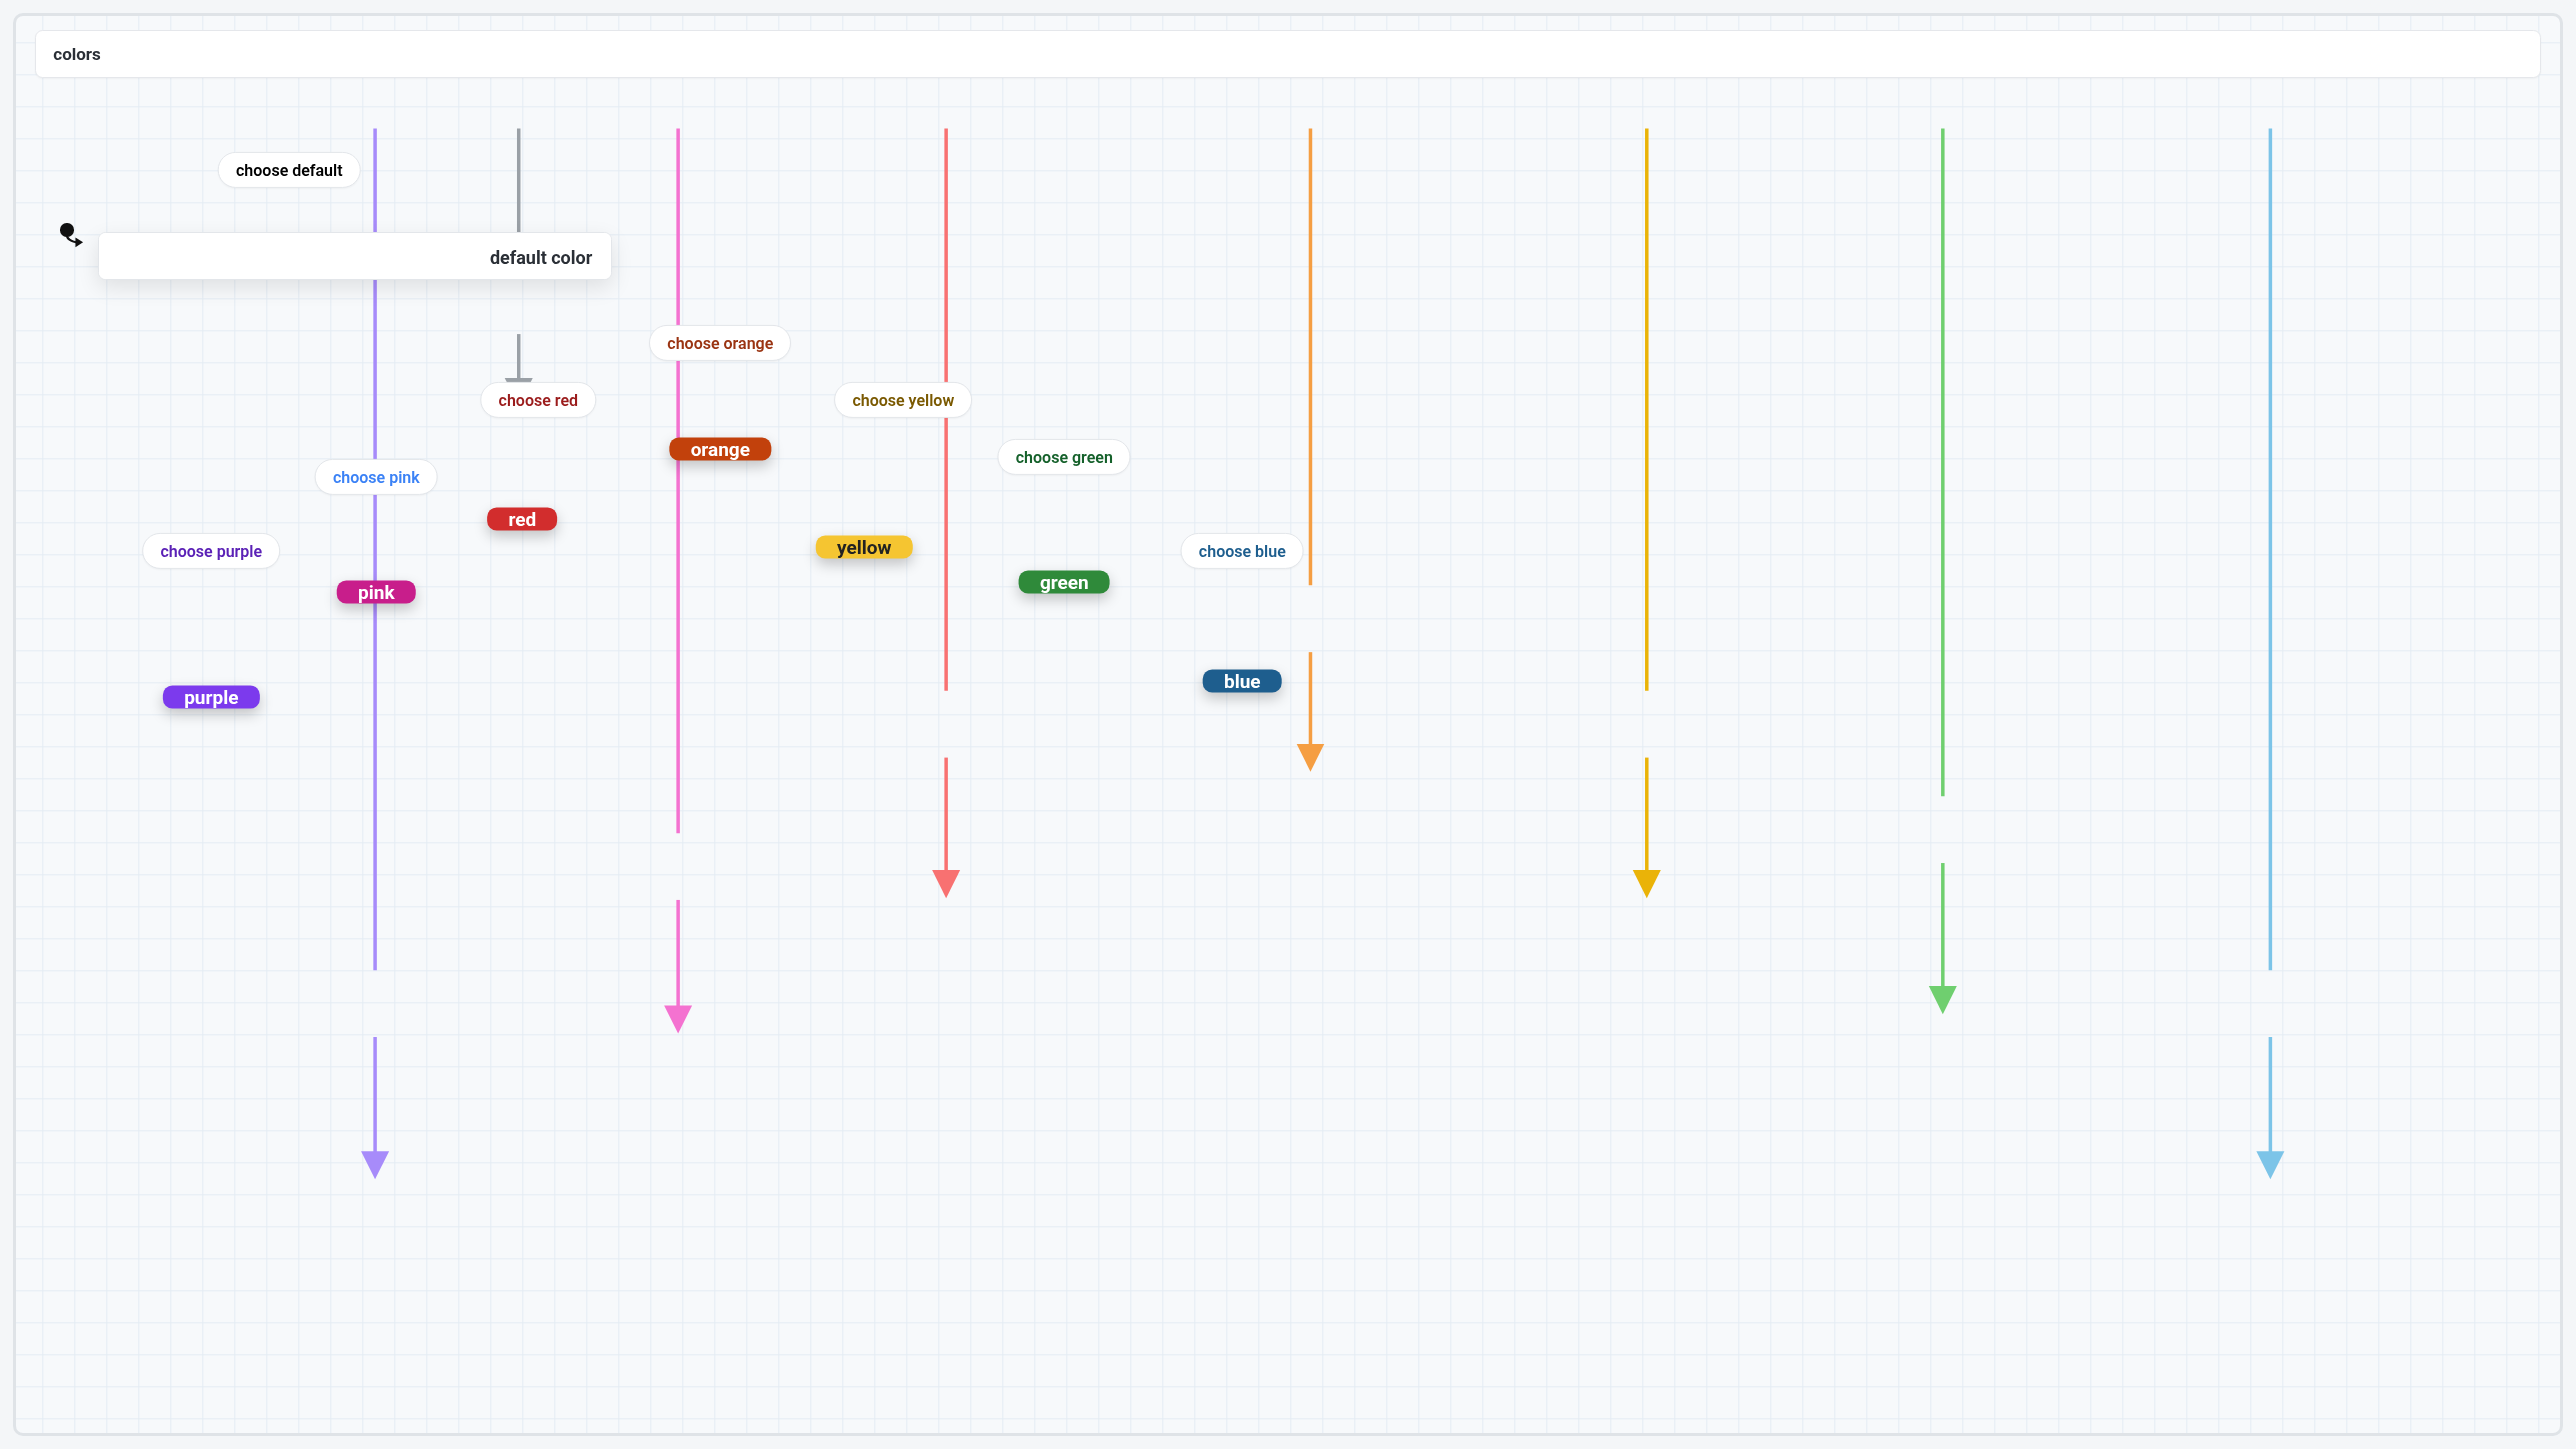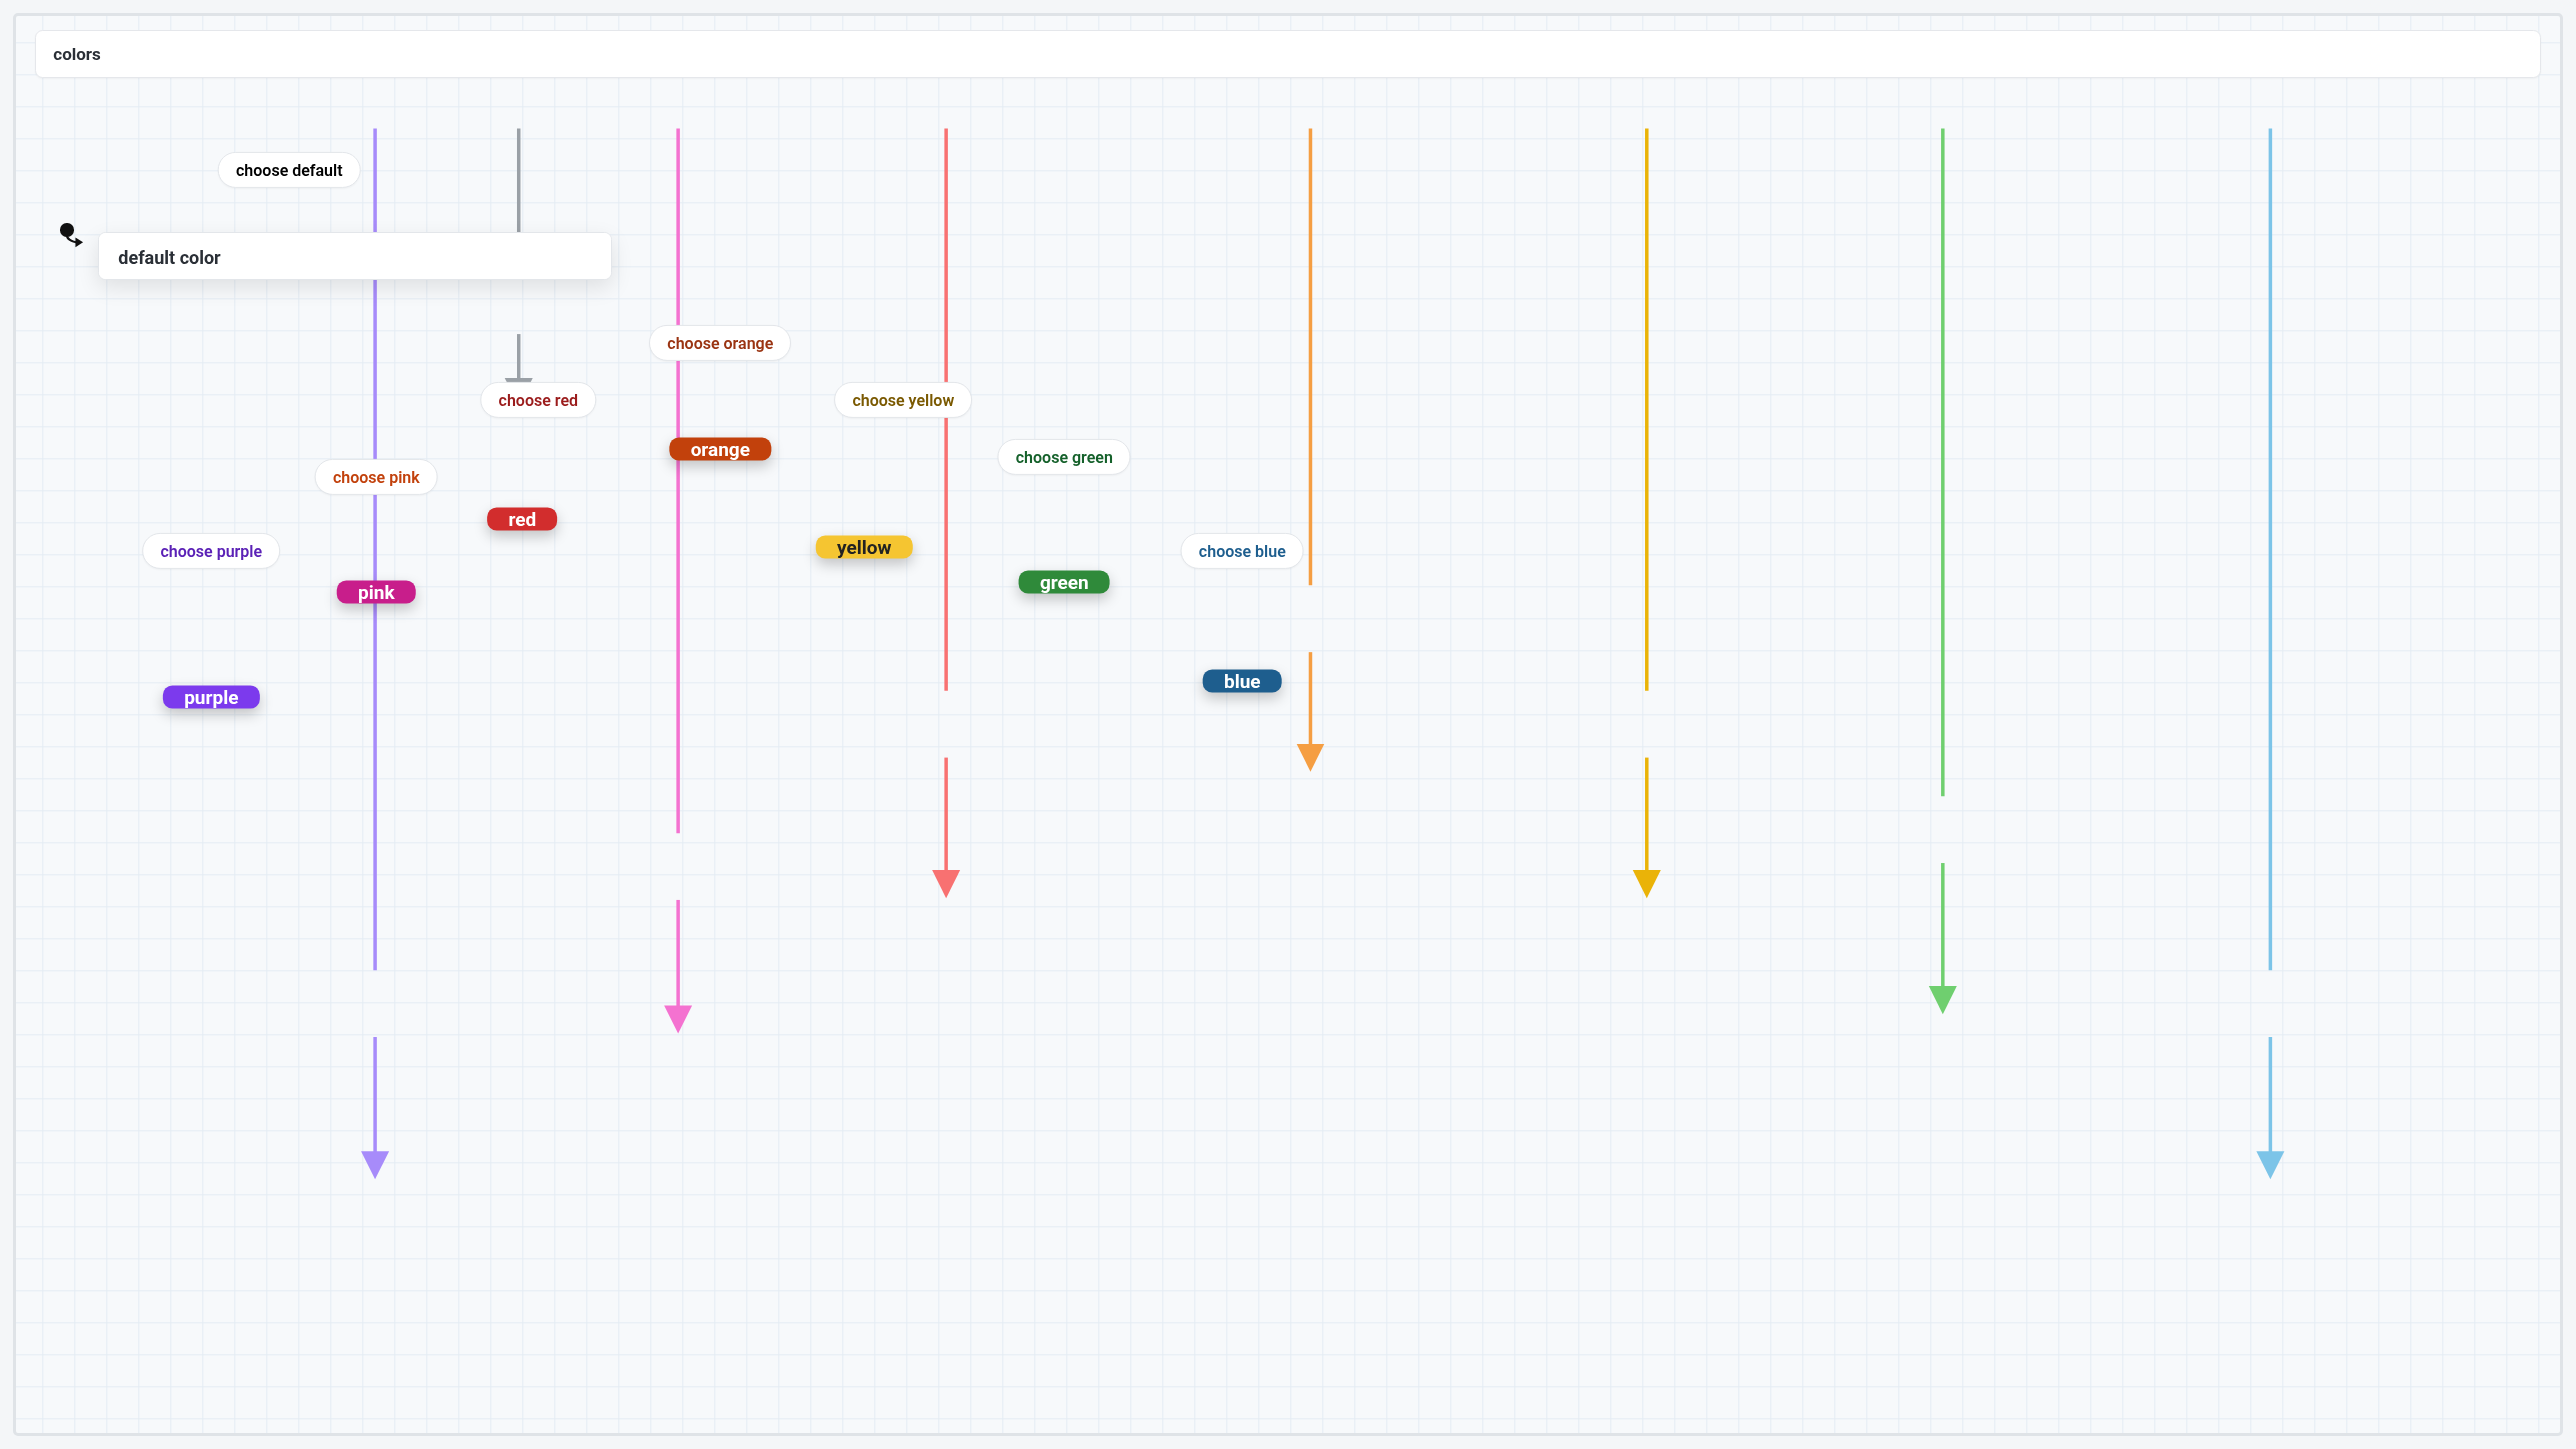--- a/index.html
+++ b/index.html
@@ -7,28 +7,29 @@
   body {
     font-family: -apple-system, BlinkMacSystemFont, "Segoe UI", Roboto, Helvetica, Arial, sans-serif;
     background: #f4f6f8;
     padding: 13.3px;
   }
   .frame {
     position: relative;
     width: 100%;
     height: 100%;
     border: 3.8px solid #dfe3e7;
-    border-radius: 5px;
+    border-radius: 10px;
     overflow: hidden;
     background-color: #f7f9fb;
     background-image:
       linear-gradient(#e4ecf3 1px, transparent 1px),
       linear-gradient(90deg, #e4ecf3 1px, transparent 1px);
     background-size: 32px 32px;
     background-position: -5.7px -5.7px;
+    text-align: right;
   }
   .title-bar {
     position: absolute;
     top: 13.3px; left: 19px; right: 19px;
     height: 48px;
     background: #ffffff;
     border-radius: 7.6px;
     border: 1px solid #e5e7eb;
     box-shadow: 0 1px 1.9px rgba(0,0,0,0.04);
     display: flex;
@@ -202,21 +203,21 @@
       <div class="hdr">default color</div>
     </div>
 
     <div class="choose-pill" style="left:195px; top:535px; color:#5b21b6;">
       <span>choose purple</span>
     </div>
     <div class="color-box" style="left:195px; top:681px; background:#7c3aed;">
       <span>purple</span>
     </div>
 
-    <div class="choose-pill" style="left:360px; top:461px; color:#c2410c;">
+    <div class="choose-pill" style="left:360px; top:461px; color:#3b82f6;">
       <span>choose pink</span>
     </div>
     <div class="color-box" style="left:360px; top:576px; background:#c81e8b;">
       <span>pink</span>
     </div>
 
     <div class="choose-pill" style="left:522px; top:384px; color:#9b1c1c;">
       <span>choose red</span>
     </div>
     <div class="color-box" style="left:506px; top:503px; background:#d22d2d;">

